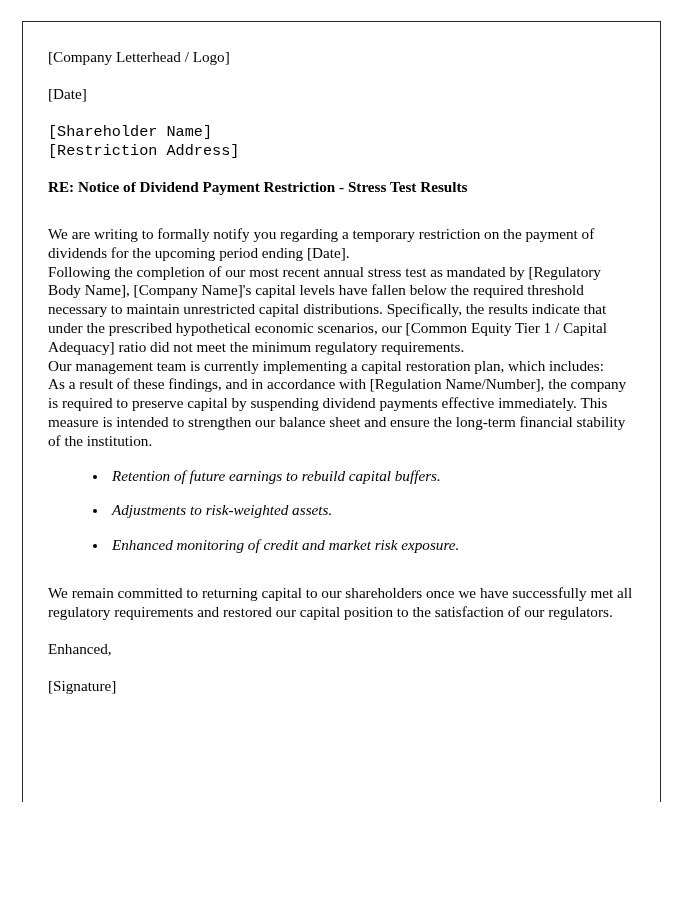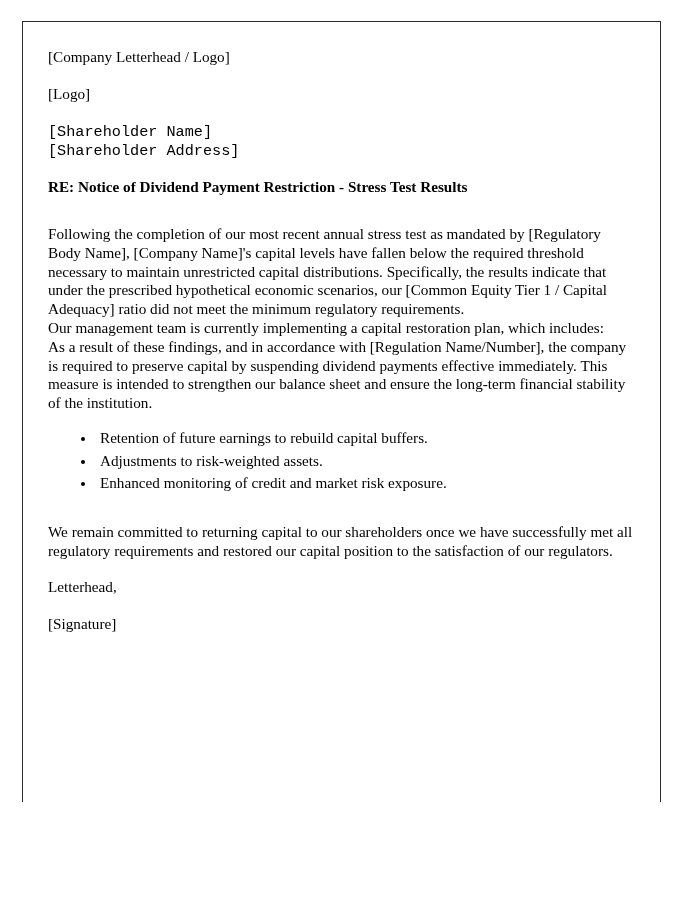--- a/index.html
+++ b/index.html
@@ -53,70 +53,72 @@
   }
   .addr-block .line { display: block; font-family: Liberation Mono, monospace; }
   ul.bullets {
     margin: 16px 0 0 0;
     padding-left: 44px;
     list-style: disc;
   }
   ul.bullets li {
     font-size: 15.2px;
     line-height: 18.6px;
-    margin: 4px;
+    margin: 16px;
     padding-left: 4px;
+    font-style: italic;
   }
   ul.bullets li::marker { font-size: 13px; }
   .spacer-18 { height: 18px; }
   .spacer-20 { height: 20px; }
   .spacer-14 { height: 14px; }
 </style>
 </head>
 <body>
 
 <div id="page-frame">
   <div id="letter-body">
 
     <div class="line">[Company Letterhead / Logo]</div>
 
     <div class="spacer-18"></div>
 
-    <div class="line">[Logo]</div>
+    <div class="line">[Date]</div>
 
     <div class="spacer-20"></div>
 
     <div class="addr-block">
       <span class="line">[Shareholder Name]</span>
-      <span class="line">[Shareholder Address]</span>
+      <span class="line">[Restriction Address]</span>
     </div>
 
     <div class="spacer-18"></div>
 
     <div class="subject">RE: Notice of Dividend Payment Restriction - Stress Test Results</div>
 
     <div class="spacer-14"></div>
 
 
     <div class="spacer-14"></div>
 
+    <p class="para">We are writing to formally notify you regarding a temporary restriction on the payment of dividends for the upcoming period ending [Date].</p>
     <p class="para">Following the completion of our most recent annual stress test as mandated by [Regulatory Body Name], [Company Name]'s capital levels have fallen below the required threshold necessary to maintain unrestricted capital distributions. Specifically, the results indicate that under the prescribed hypothetical economic scenarios, our [Common Equity Tier 1 / Capital Adequacy] ratio did not meet the minimum regulatory requirements.</p>
     <p class="para">Our management team is currently implementing a capital restoration plan, which includes:</p>
     <p class="para">As a result of these findings, and in accordance with [Regulation Name/Number], the company is required to preserve capital by suspending dividend payments effective immediately. This measure is intended to strengthen our balance sheet and ensure the long-term financial stability of the institution.</p>
 
     <ul class="bullets">
       <li>Retention of future earnings to rebuild capital buffers.</li>
       <li>Adjustments to risk-weighted assets.</li>
       <li>Enhanced monitoring of credit and market risk exposure.</li>
     </ul>
 
     <p class="para" style="margin-top:30px;">We remain committed to returning capital to our shareholders once we have successfully met all regulatory requirements and restored our capital position to the satisfaction of our regulators.</p>
 
     <div class="spacer-18"></div>
 
-    <div class="line">Letterhead,</div>
+    <div class="line">Enhanced,</div>
 
     <div class="spacer-18"></div>
 
     <div class="line">[Signature]</div>
 
   </div>
 </div>
 
 </body></html>

